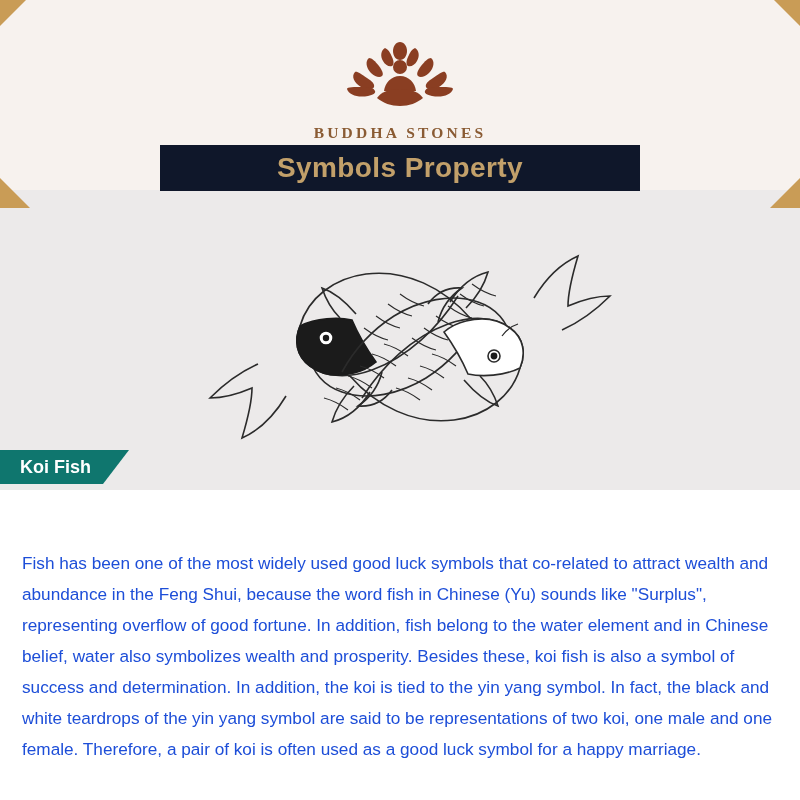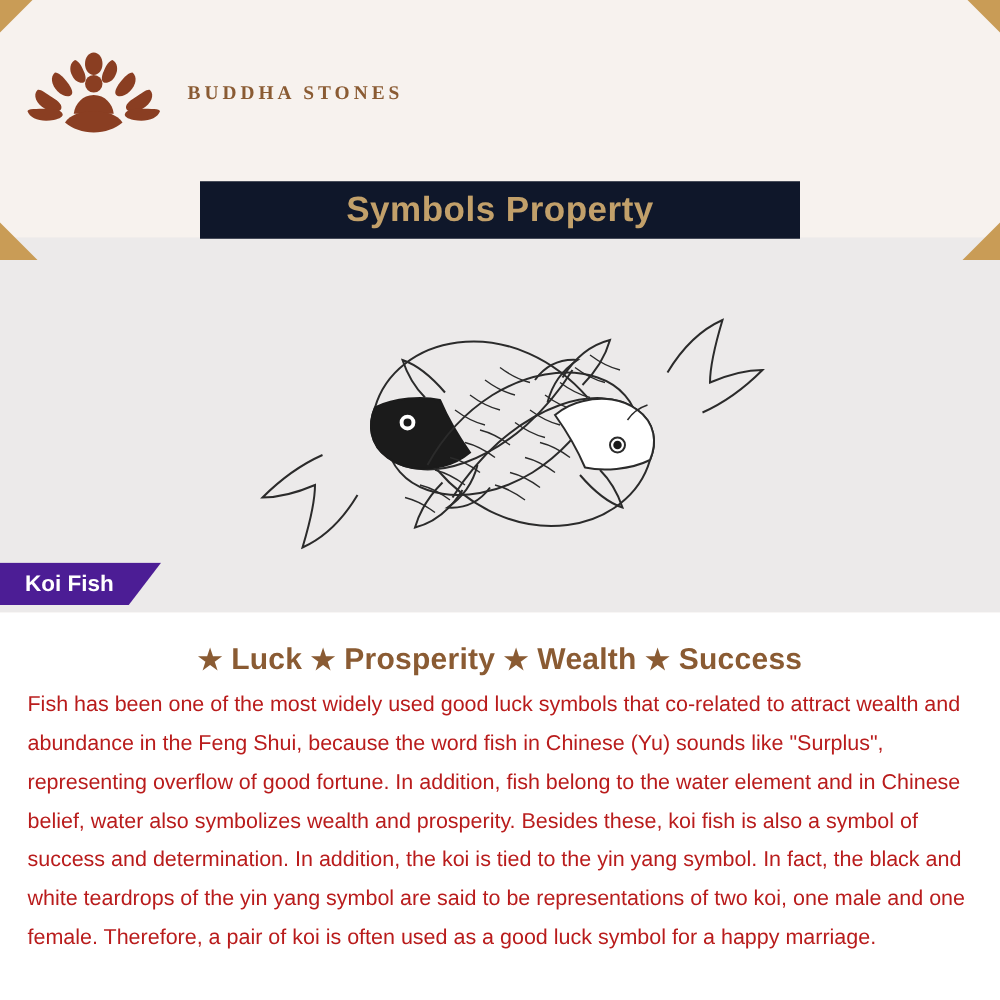--- a/index.html
+++ b/index.html
@@ -53,21 +53,21 @@
   }
   .bottom-band {
     position: absolute; top: 490px; left: 0;
     width: 800px; height: 310px;
     background: #ffffff;
   }
 
   
   .logo-wrap {
     position: absolute; top: 26px; left: 0; width: 800px;
-    display: flex; flex-direction: row; align-items: center;
+    display: flex; flex-direction: column; align-items: center;
   }
   .logo-mark { width: 150px; height: 92px; }
   .brand-name {
     margin-top: 6px;
     font-size: 15.5px;
     letter-spacing: 3.2px;
     color: #8a5b33;
     font-weight: bold;
     font-family: "Liberation Serif", serif;
   }
@@ -89,21 +89,21 @@
   
   .illus {
     position: absolute; top: 196px; left: 150px;
     width: 520px; height: 300px;
   }
 
   
   .label-tab {
     position: absolute; top: 450px; left: 0;
     height: 34px;
-    background: #4c1d95;
+    background: #0f766e;
     display: flex; align-items: center;
     padding: 0 38px 0 20px;
     clip-path: polygon(0 0, 100% 0, calc(100% - 26px) 100%, 0 100%);
   }
   .label-tab span {
     color: #ffffff; font-size: 18px; font-weight: bold;
   }
 
   
   .keywords {
@@ -115,21 +115,21 @@
     letter-spacing: 0.2px;
   }
   .keywords .star { color: #8a5b33; font-size: 22px; }
 
   
   .body-copy {
     position: absolute; top: 548px; left: 22px;
     width: 760px;
     font-size: 17.2px;
     line-height: 31px;
-    color: #b91c1c;
+    color: #1d4ed8;
     text-align: left;
   }
 </style>
 </head>
 <body>
 
 <div class="page">
 
   <div class="top-band"></div>
   <div class="mid-band"></div>
@@ -206,26 +206,16 @@
       <path d="M136 200c-12 20-26 34-44 42 6-20 10-36 10-50-14 6-28 10-42 10 14-14 30-26 48-34"></path>
 
       <path d="M306 170c-8-6-16-10-24-12M294 182c-8-6-16-10-24-12M282 194c-8-6-16-10-24-12M270 204c-8-6-16-10-24-12M258 160c-8-6-16-10-24-12M246 170c-8-6-16-10-24-12M234 182c-8-6-16-10-24-12M222 192c-8-6-16-10-24-12M210 204c-8-6-16-10-24-12M198 214c-8-6-16-10-24-12" stroke-width="1.1"></path>
     </g>
   </svg>
 
   <div class="label-tab">
     <span>Koi Fish</span>
   </div>
 
-  <div class="keywords">
-    <span class="star">★</span>
-    <span>Luck</span>
-    <span class="star">★</span>
-    <span>Prosperity</span>
-    <span class="star">★</span>
-    <span>Wealth</span>
-    <span class="star">★</span>
-    <span>Success</span>
-  </div>
 
   <div class="body-copy">Fish has been one of the most widely used good luck symbols that co-related to attract wealth and abundance in the Feng Shui, because the word fish in Chinese (Yu) sounds like "Surplus", representing overflow of good fortune. In addition, fish belong to the water element and in Chinese belief, water also symbolizes wealth and prosperity. Besides these, koi fish is also a symbol of success and determination. In addition, the koi is tied to the yin yang symbol. In fact, the black and white teardrops of the yin yang symbol are said to be representations of two koi, one male and one female. Therefore, a pair of koi is often used as a good luck symbol for a happy marriage.</div>
 
 </div>
 
 </body></html>

